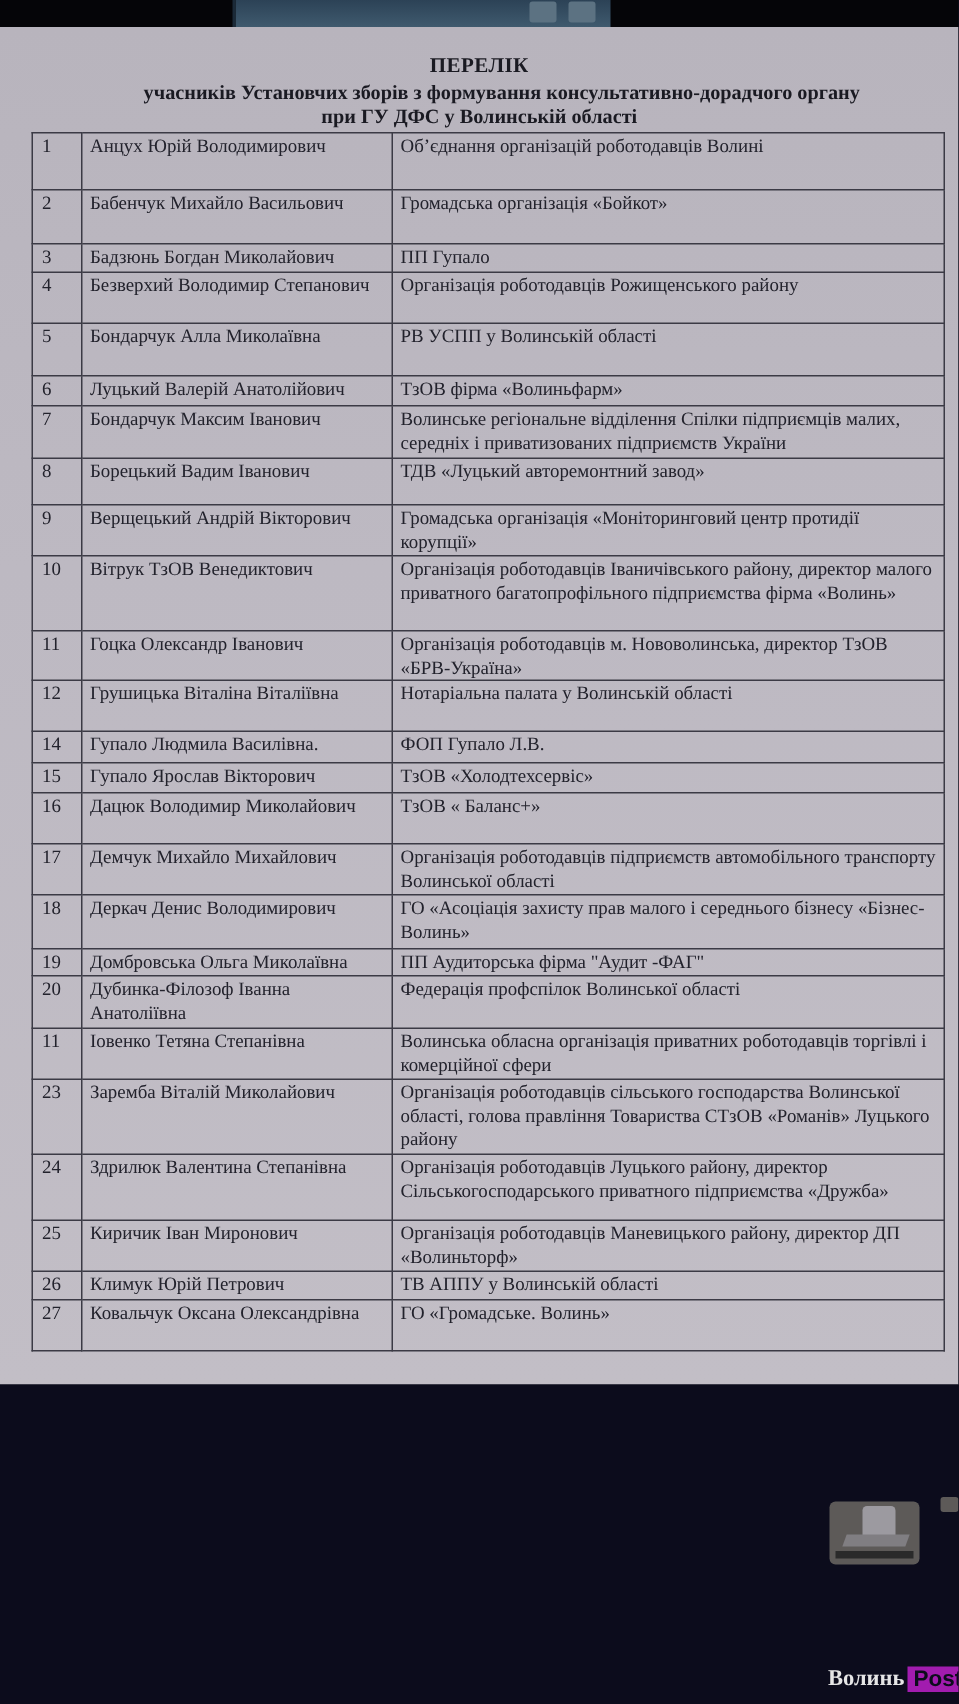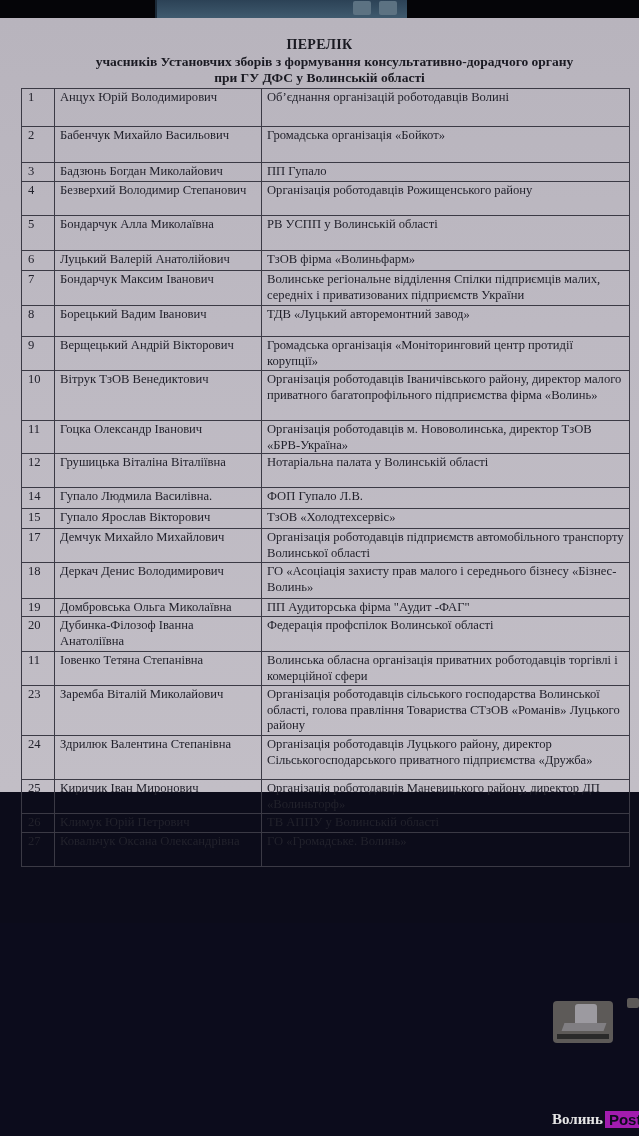--- a/index.html
+++ b/index.html
@@ -16,21 +16,21 @@
   .top-strip .screen-frag {
     position: absolute; left: 155px; top: 0; width: 250px; height: 18px;
     background: linear-gradient(180deg, #2c4256 0%, #3f5a6e 100%);
     border-left: 2px solid #1b2a38;
   }
   .top-strip .screen-frag .btn {
     position: absolute; top: 1px; height: 14px; width: 18px;
     background: #5c7282; border-radius: 2px;
   }
   .page {
-    position: absolute; left: 0; top: 18px; width: 639px; height: 774px;
+    position: absolute; left: 0; top: 18px; width: 639px; height: 905px;
     background: linear-gradient(180deg, #b8b4bd 0%, #bdb9c2 40%, #c2bec6 100%);
   }
   .title {
     position: absolute; left: 0; width: 639px; text-align: center;
     color: #1a1a22; font-weight: bold;
   }
   .title.t1 { top: 19px; font-size: 14px; letter-spacing: 0.3px; }
   .title.t2 { top: 36px; font-size: 13.5px; left: 30px; width: 609px; }
   .title.t3 { top: 52px; font-size: 13.5px; }
   table.list {
@@ -160,20 +160,25 @@
           <td class="num">14</td>
           <td class="name">Гупало Людмила Василівна.</td>
           <td class="org">ФОП Гупало Л.В.</td>
         </tr>
         <tr style="height: 20px;">
           <td class="num">15</td>
           <td class="name">Гупало Ярослав Вікторович</td>
           <td class="org">ТзОВ «Холодтехсервіс»</td>
         </tr>
         <tr style="height: 34px;">
+          <td class="num">16</td>
+          <td class="name">Дацюк Володимир Миколайович</td>
+          <td class="org">ТзОВ « Баланс+»</td>
+        </tr>
+        <tr style="height: 34px;">
           <td class="num">17</td>
           <td class="name">Демчук Михайло Михайлович</td>
           <td class="org">Організація роботодавців підприємств автомобільного транспорту Волинської області</td>
         </tr>
         <tr style="height: 36px;">
           <td class="num">18</td>
           <td class="name">Деркач Денис Володимирович</td>
           <td class="org">ГО «Асоціація захисту прав малого і середнього бізнесу «Бізнес- Волинь»</td>
         </tr>
         <tr style="height: 18px;">

